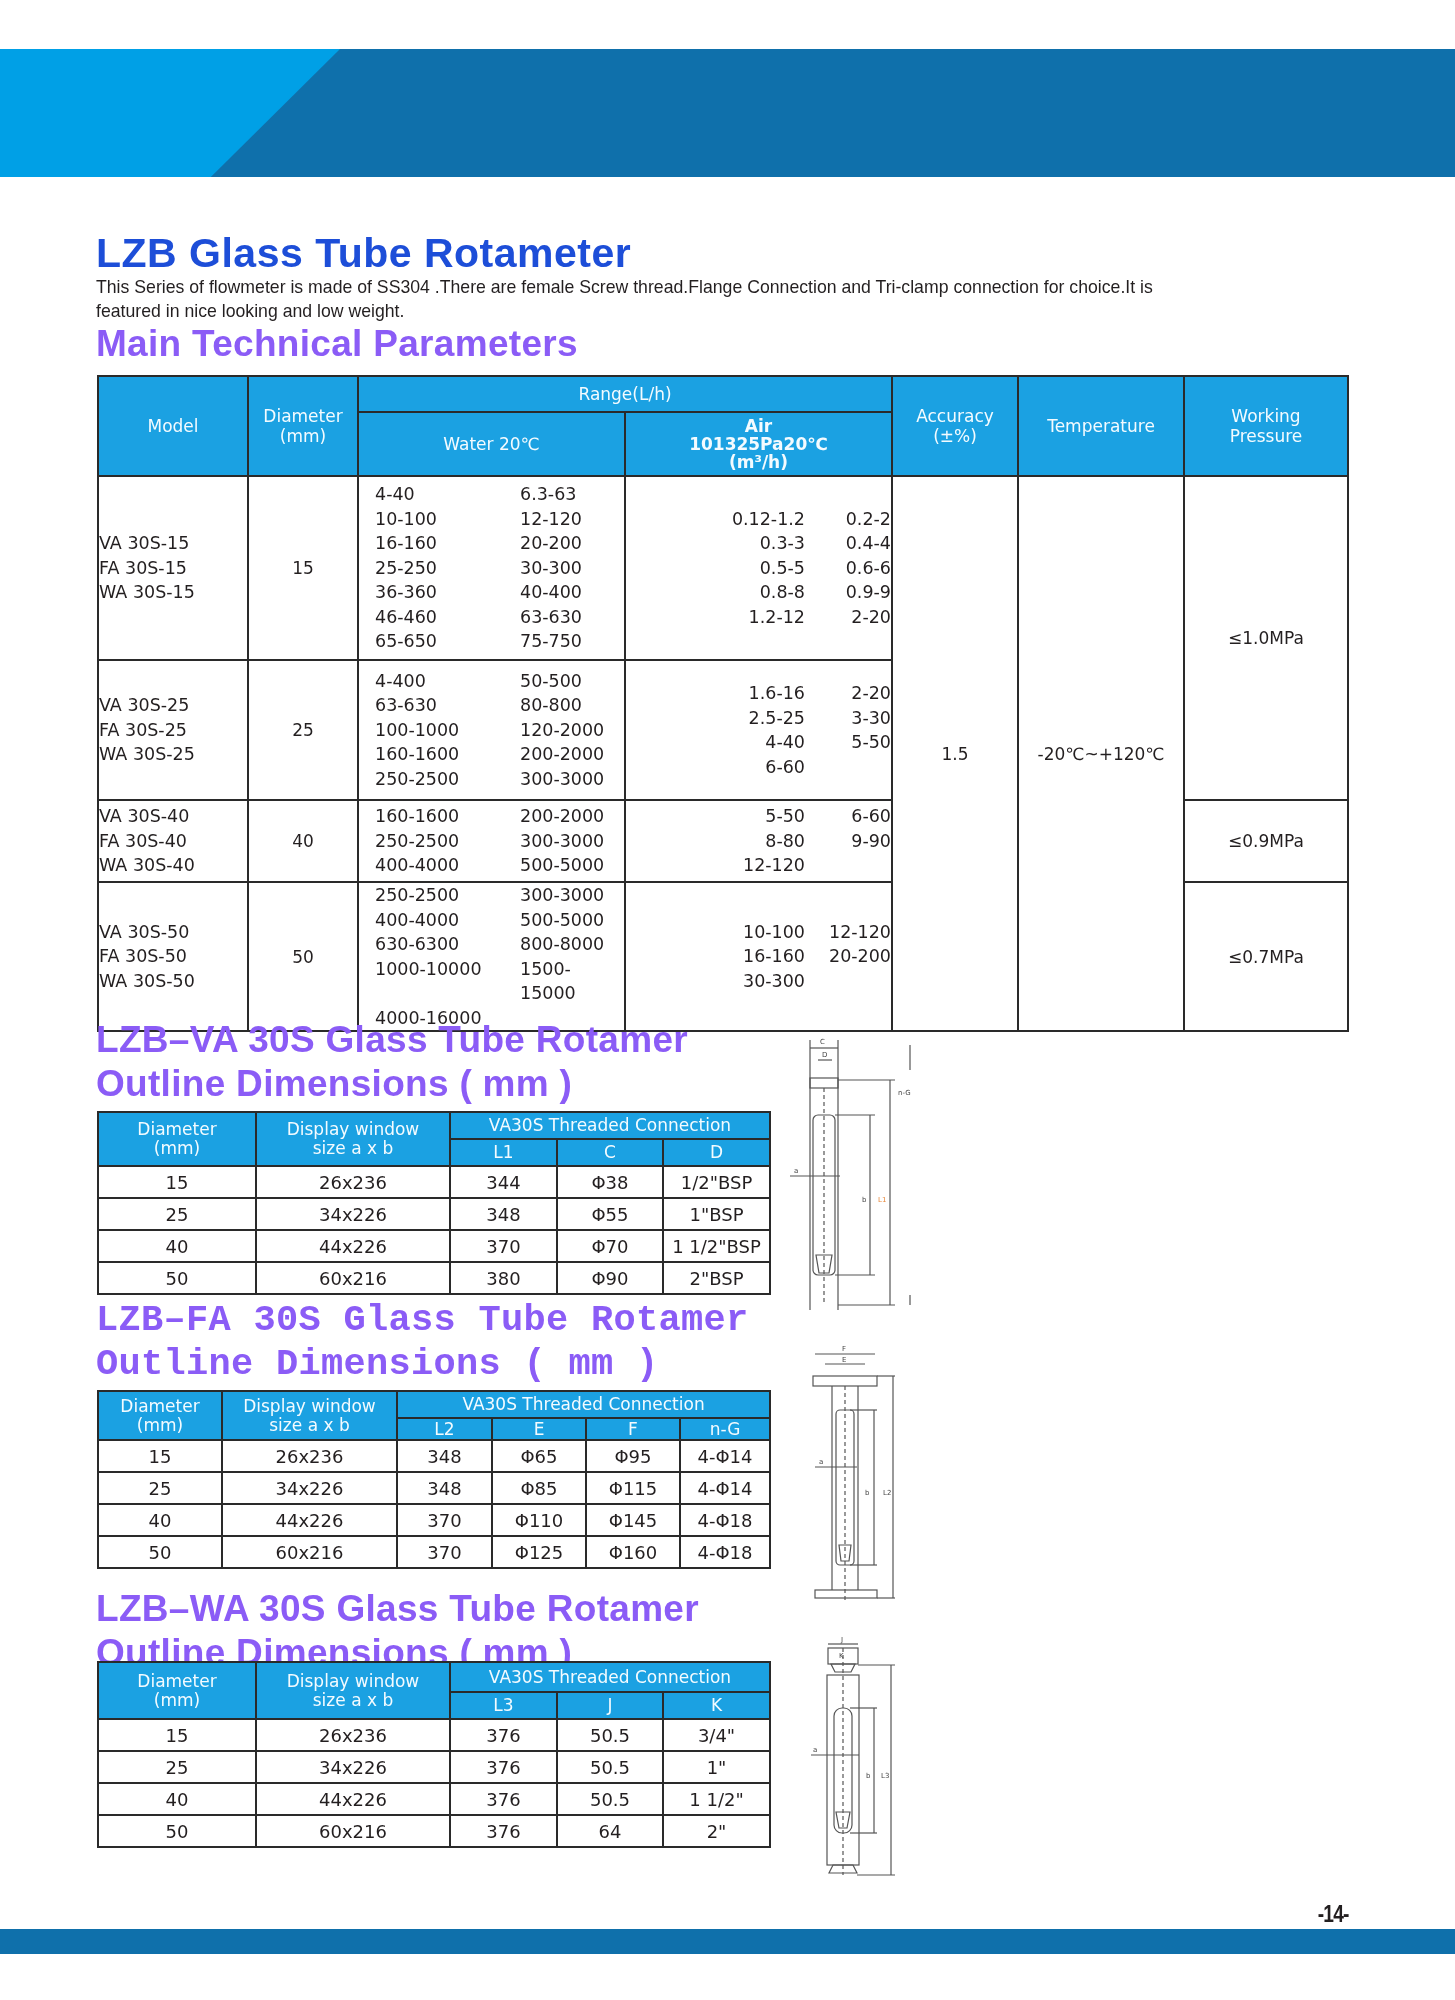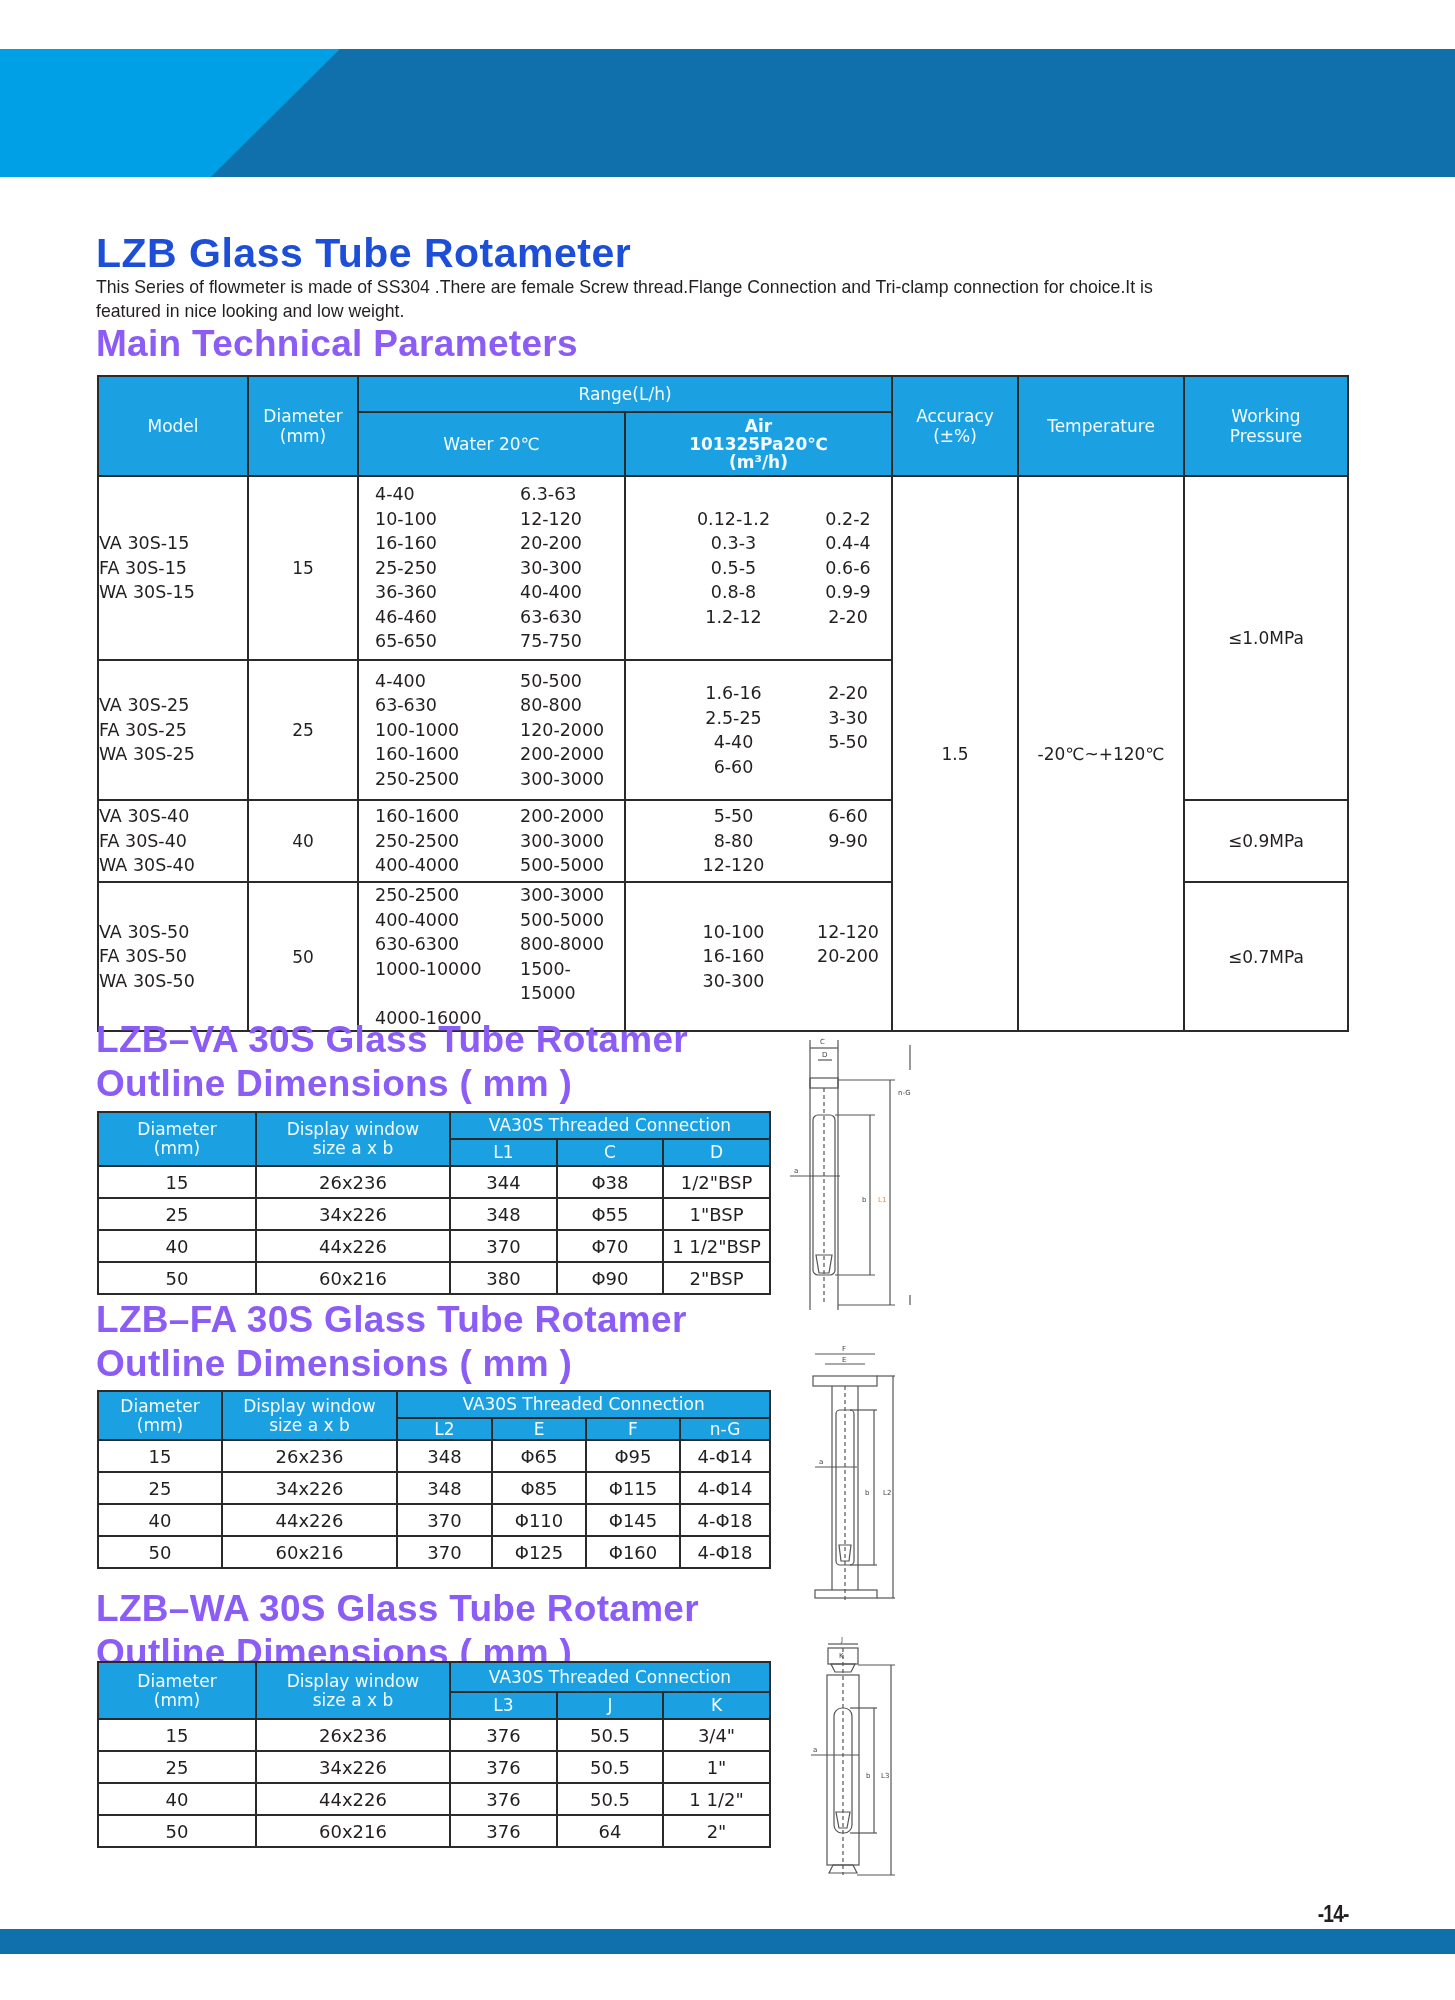--- a/index.html
+++ b/index.html
@@ -13,21 +13,21 @@
   .intro { position: absolute; left: 96px; top: 275px; width: 1200px; font-size: 19px; line-height: 24px; color: #231f20; transform: scaleX(0.93); transform-origin: left; }
   .h2 { position: absolute; left: 96px; font-size: 37px; font-weight: bold; color: #8b5cf6; line-height: 44px; letter-spacing: 0.3px; }
 
   table { border-collapse: collapse; position: absolute; table-layout: fixed; }
   td, th { border: 2px solid #2a2a2a; text-align: center; vertical-align: middle; font-family: "DejaVu Sans", sans-serif; font-size: 17px; color: #231f20; font-weight: normal; }
   th { background: #1ba1e2; color: #f3fbff; font-size: 17px; line-height: 20px; }
 
   #main-table { left: 97px; top: 375px; width: 1250px; }
   #main-table td { padding: 0; }
   .pair-grid { display: grid; grid-template-columns: 145px 1fr; text-align: left; padding-left: 16px; line-height: 24.5px; font-size: 17.5px; }
-  .air-grid { display: grid; grid-template-columns: 143px 1fr; text-align: center; padding-left: 36px; line-height: 24.5px; font-size: 17.5px; }
+  .air-grid { display: grid; grid-template-columns: 143px 1fr; text-align: right; padding-left: 36px; line-height: 24.5px; font-size: 17.5px; }
   .models { text-align: left; padding-left: 24px; line-height: 24.5px; font-size: 17.5px; }
 
   .dim-table { left: 97px; width: 672px; }
   .dim-table th { font-size: 17px; line-height: 19px; }
   .dim-table td { height: 32px; font-size: 18px; }
 
   .drawing { position: absolute; }
 </style>
 </head>
 <body>
@@ -265,21 +265,21 @@
       <tr>
         <td>50</td>
         <td>60x216</td>
         <td>380</td>
         <td>Φ90</td>
         <td>2"BSP</td>
       </tr>
     </tbody>
 </table>
 
-<div class="h2" style="top:1298px;">
+<div class="h2" style="top:1298px;font-family:Liberation Mono, monospace;">
   <div>LZB–FA 30S Glass Tube Rotamer</div>
   <div>Outline Dimensions ( mm )</div>
 </div>
 <table class="dim-table" id="fa-table" style="top:1390px;">
   <colgroup>
       <col style="width:124px">
       <col style="width:175px">
       <col style="width:95px">
       <col style="width:94px">
       <col style="width:94px">

